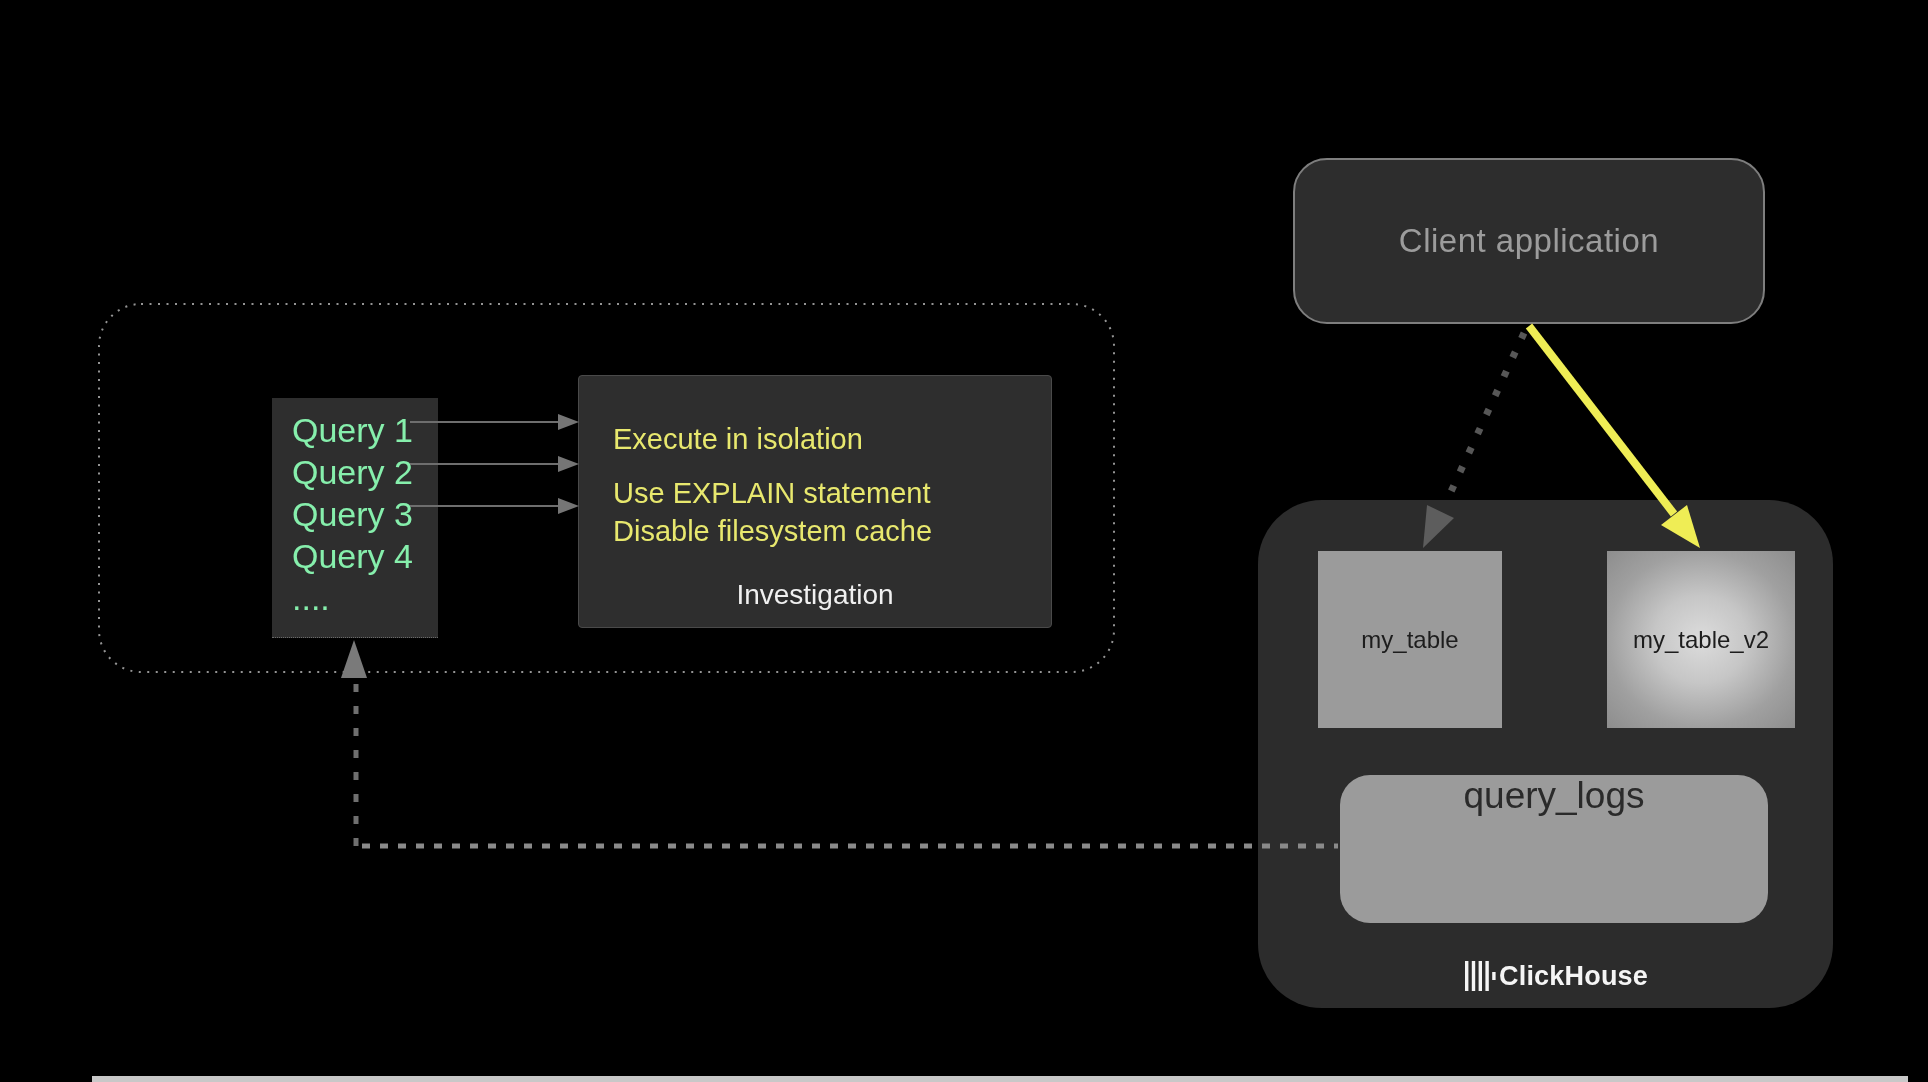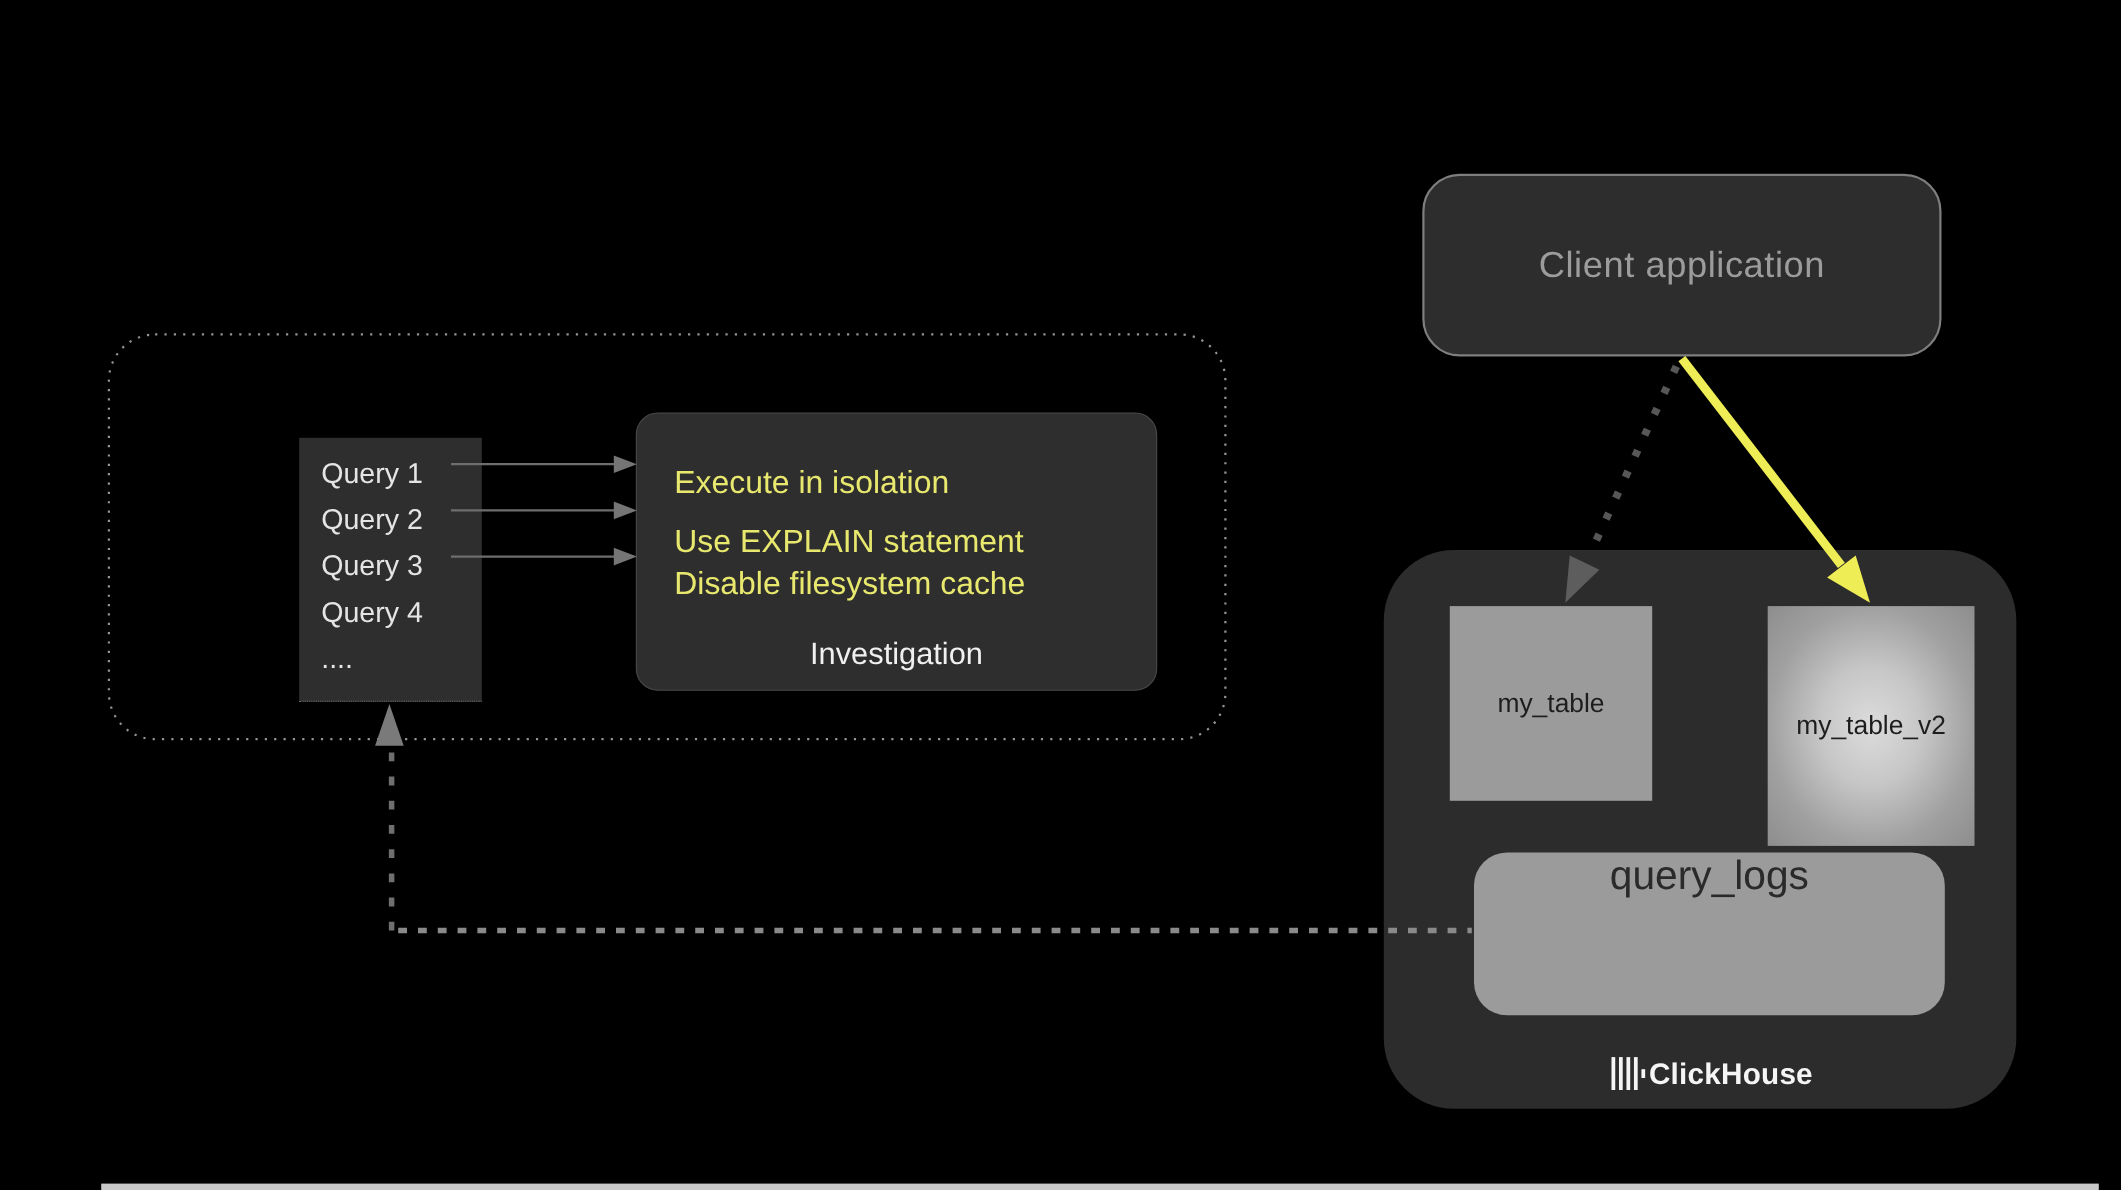--- a/index.html
+++ b/index.html
@@ -37,29 +37,29 @@
   .query-box{
     left:272px;top:398px;width:166px;height:240px;
     background:#2e2e2e;
     border-bottom:1px dotted #6a6a6a;
     box-sizing:border-box;
     padding:11px 0 0 20px;
     z-index:2;
   }
   .query-box .q{
     height:42px;line-height:42px;
-    color:#e5e5e5;font-size:26px;
+    color:#86efac;font-size:34px;
   }
 
   
   .invest-box{
     left:578px;top:375px;width:474px;height:253px;
     background:#2e2e2e;
     border:1px solid #4a4a4a;
-    border-radius:20px;
+    border-radius:4px;
     box-sizing:border-box;
     padding:44px 0 0 34px;
     z-index:2;
   }
   .invest-box .tip{
     color:#e8e86e;font-size:29px;line-height:38px;
   }
   .invest-box .tip.gap{margin-top:16px;}
   .invest-box .title{
     position:absolute;left:0;right:0;bottom:16px;
@@ -74,21 +74,21 @@
     z-index:2;
   }
   .table-box{
     position:absolute;
     display:flex;align-items:center;justify-content:center;
     color:#1d1d1d;font-size:24px;
     z-index:2;
   }
   .t-left{left:1318px;top:551px;width:184px;height:177px;background:#9b9b9b;}
   .t-right{
-    left:1607px;top:551px;width:188px;height:218px;
+    left:1607px;top:551px;width:188px;height:177px;
     background:radial-gradient(ellipse at 50% 50%, #dcdcdc 0%, #c6c6c6 35%, #a0a0a0 70%, #8d8d8d 100%);
   }
   .logs-box{
     left:1340px;top:775px;width:428px;height:148px;
     background:#9b9b9b;border-radius:30px;
     display:flex;align-items:flex-start;justify-content:center;
     color:#2a2a2a;font-size:37px;
     z-index:2;
   }
   .brand{

